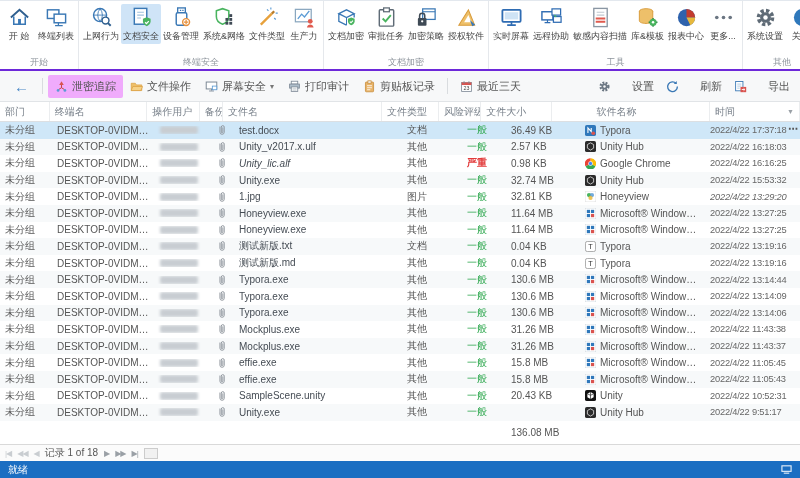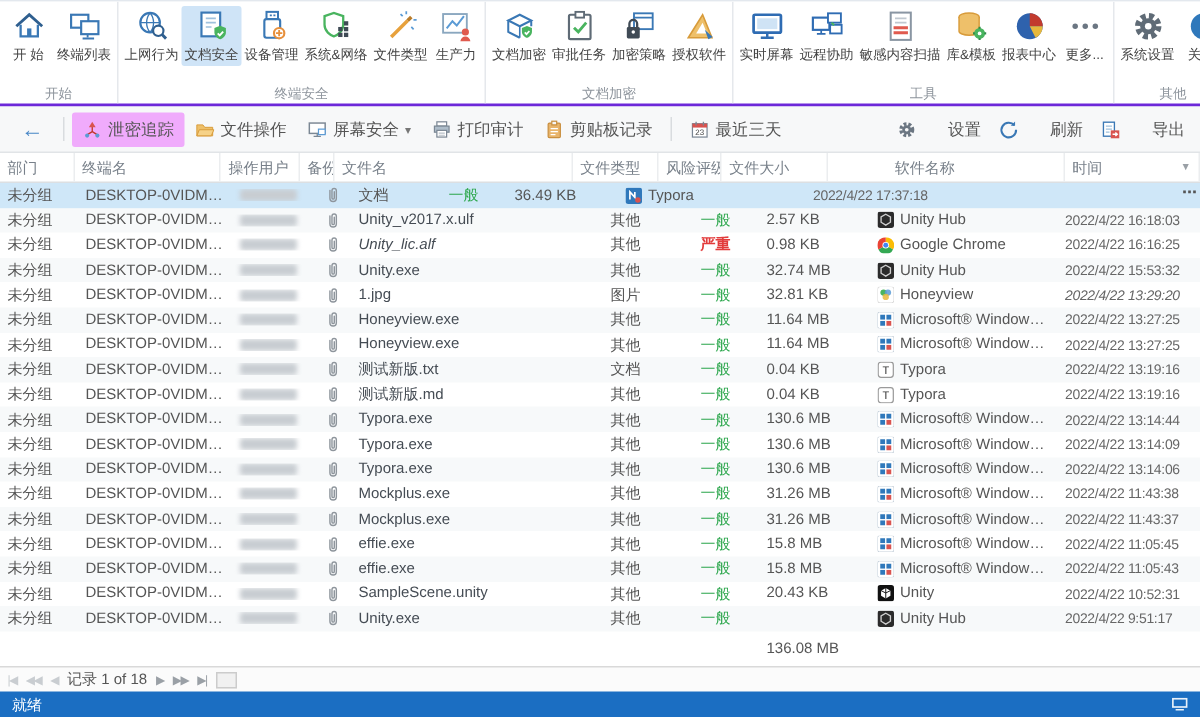--- a/index.html
+++ b/index.html
@@ -445,20 +445,21 @@
   <div id="tbody">
       <div class="tr selected">
         <div class="td c-dept" style="width: 52px;">未分组</div>
         <div class="td c-term" style="width: 103px;">DESKTOP-0VIDMDJ</div>
         <div class="td c-user" style="width: 55px;">
           <div class="blur-user"></div>
         </div>
         <div class="td clip" style="width: 24px;"><span><svg viewBox="0 0 14 14">
               <path d="M4.6 3.4v6.1a2.5 2.5 0 0 0 5 0V3.6a1.7 1.7 0 0 0-3.4 0v5.7a.9.9 0 0 0 1.8 0V4.4" fill="none" stroke="#8e959c" stroke-width="1.1" stroke-linecap="round"></path>
             </svg></span></div>
+        <div class="td c-file" style="width: 168px;">test.docx</div>
         <div class="td c-type" style="width: 60px;">文档</div>
         <div class="td c-risk risk-normal" style="width: 44px;">一般</div>
         <div class="td c-size" style="width: 74px;">36.49 KB</div>
         <div class="td sw" style="width: 125px;">
           <span class="swi">
             <svg viewBox="0 0 12 12">
               <rect width="12" height="12" rx="2" fill="#2f78bb"></rect>
               <path d="M3.2 8.8V3.2l3.6 4V3.2" stroke="#fff" fill="none" stroke-width="1.2"></path>
               <circle cx="9" cy="9" r="2" fill="#d9534f"></circle>
             </svg>

